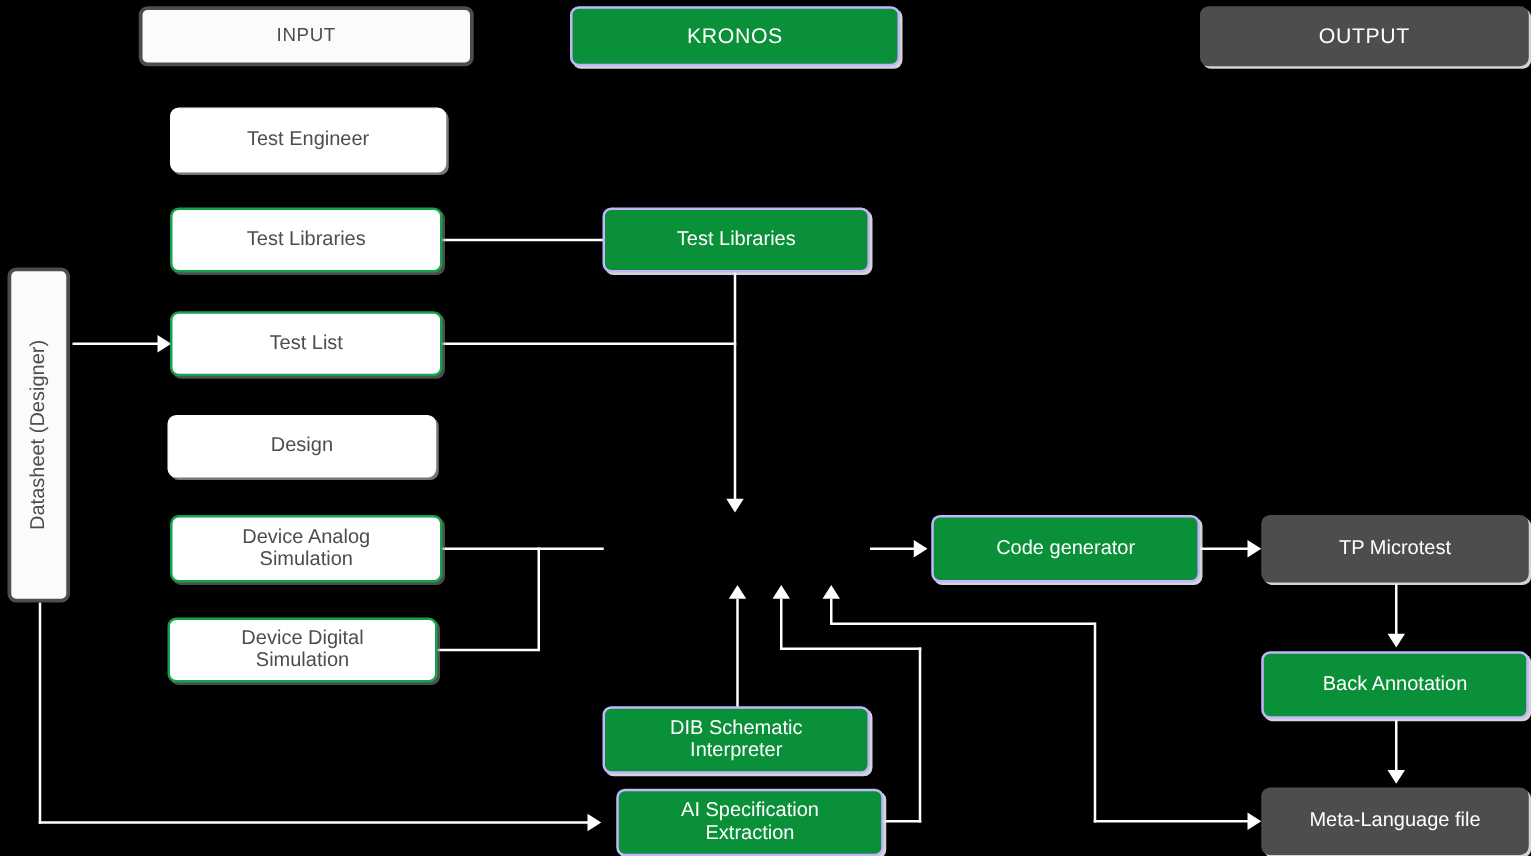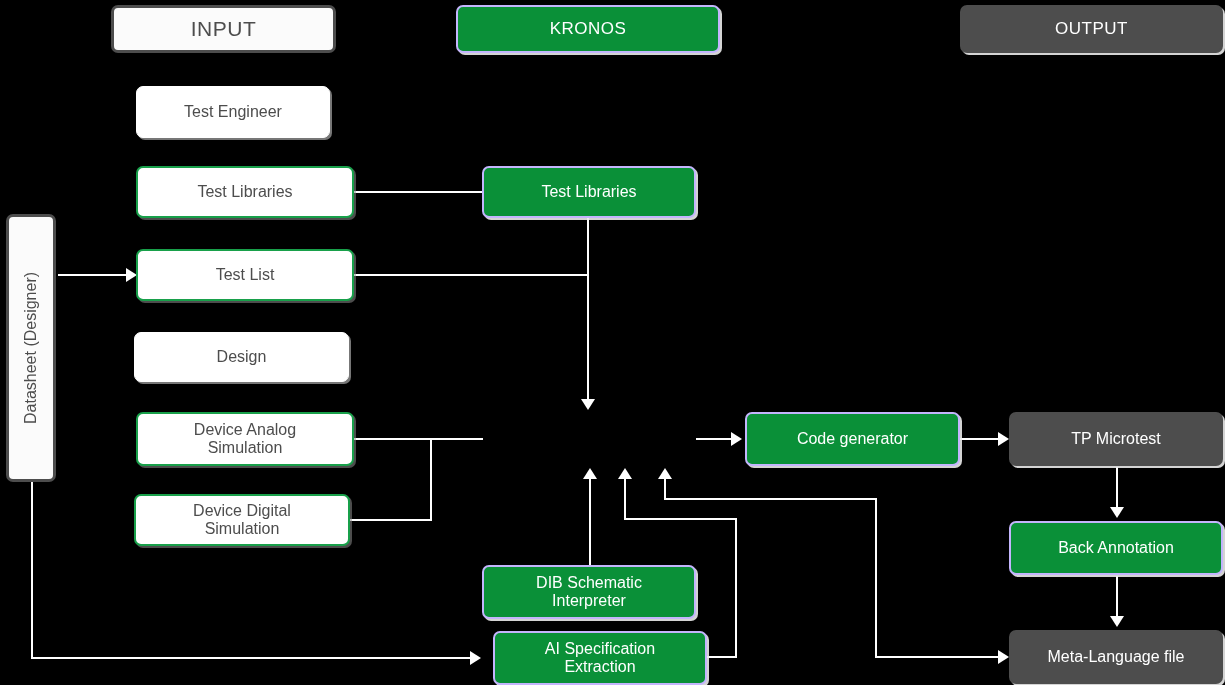--- a/index.html
+++ b/index.html
@@ -142,37 +142,37 @@
   <div class="arrow arrow-u" style="left:618px; top:468px;"></div>
 
   <div class="edge edge-h" style="left:664px; top:498px; width:212px;"></div>
   <div class="edge edge-v" style="left:875px; top:498px; height:160px;"></div>
   <div class="edge edge-v" style="left:664px; top:479px; height:20px;"></div>
   <div class="arrow arrow-u" style="left:658px; top:468px;"></div>
 
   <div class="edge edge-h" style="left:875px; top:656px; width:128px;"></div>
   <div class="arrow arrow-r" style="left:998px; top:650px;"></div>
 
-  <div class="node n-white-dark" style="left:111px; top:5px; width:225px; height:48px; font-size:21px; letter-spacing:0.5px;">
+  <div class="node n-white-dark" style="left:111px; top:5px; width:268px; height:48px; font-size:15px; letter-spacing:0.5px;">
     <span>INPUT</span>
   </div>
 
   <div class="node n-green" style="left:456px; top:5px; width:264px; height:48px; font-size:17px; letter-spacing:0.5px;">
     <span>KRONOS</span>
   </div>
 
   <div class="node n-gray" style="left:960px; top:5px; width:263px; height:48px; font-size:17px; letter-spacing:0.5px;">
     <span>OUTPUT</span>
   </div>
 
   <div class="node n-white-dark" style="left:6px; top:214px; width:50px; height:268px; font-size:16px;">
     <span class="rot-label">Datasheet (Designer)</span>
   </div>
 
-  <div class="node n-white" style="left:136px; top:86px; width:194px; height:52px; font-size:16px;">
+  <div class="node n-white" style="left:136px; top:86px; width:221px; height:52px; font-size:16px;">
     <span>Test Engineer</span>
   </div>
 
   <div class="node n-white-green" style="left:136px; top:166px; width:218px; height:52px; font-size:16px;">
     <span>Test Libraries</span>
   </div>
 
   <div class="node n-white" style="left:134px; top:332px; width:215px; height:50px; font-size:16px;">
     <span>Design</span>
   </div>

